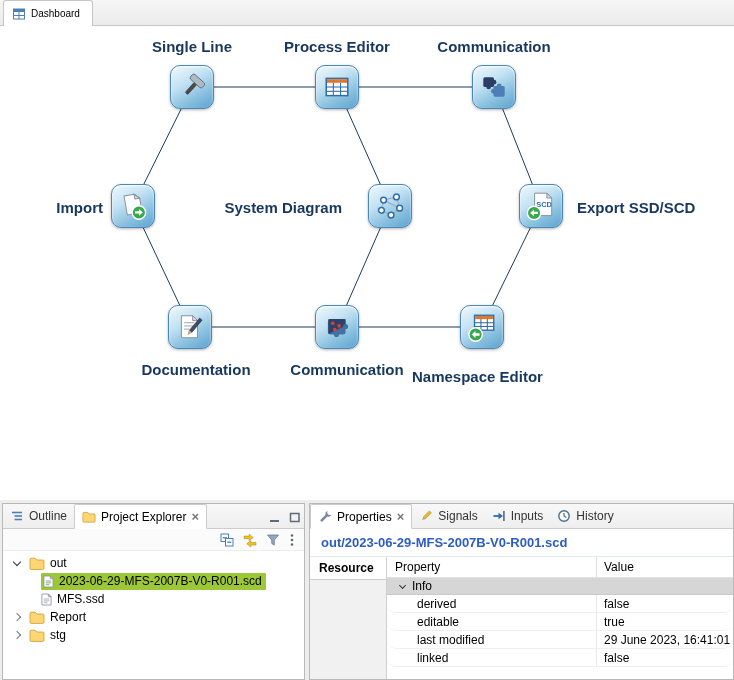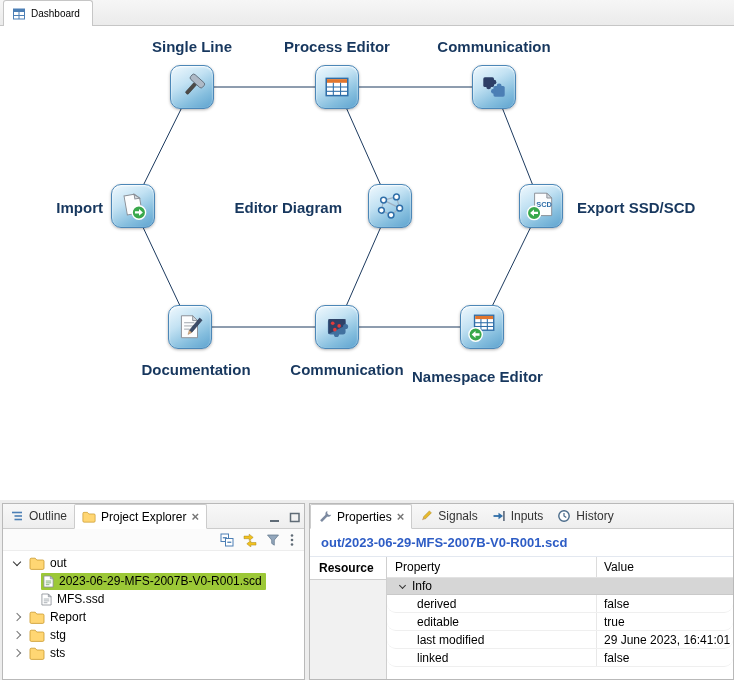--- a/index.html
+++ b/index.html
@@ -119,21 +119,21 @@
         <line x1="337" y1="301" x2="482" y2="301"></line>
         <line x1="337" y1="61" x2="390" y2="180"></line>
         <line x1="390" y1="180" x2="337" y2="301"></line>
       </g>
     </svg>
 
     <div class="dlabel l0">Single Line</div>
     <div class="dlabel l1">Process Editor</div>
     <div class="dlabel l2">Communication</div>
     <div class="dlabel l3">Import</div>
-    <div class="dlabel l4">Editor Diagram</div>
+    <div class="dlabel l4">System Diagram</div>
     <div class="dlabel l5">Export SSD/SCD</div>
     <div class="dlabel l6">Documentation</div>
     <div class="dlabel l7">Communication</div>
     <div class="dlabel l8">Namespace Editor</div>
 
     <div class="node n0">
       <div class="gbtn">
         <svg width="30" height="30" viewBox="0 0 28 28">
           <g transform="rotate(42 14 14)">
             <rect x="12.6" y="9" width="3.2" height="13" rx="1.2" fill="#4d4a47" stroke="#33312f" stroke-width="0.5"></rect>
@@ -375,27 +375,20 @@
       </div>
 
       <div class="trow">
         <span class="chev cr"></span>
         <svg class="ticon" width="16" height="13" viewBox="0 0 16 13">
           <path d="M1 2.5 c0-.8.5-1.3 1.2-1.3 h4 l1.6 1.8 h6 c.7 0 1.2.5 1.2 1.2 v7 c0 .7-.5 1.2-1.2 1.2 h-11.6 c-.7 0-1.2-.5-1.2-1.2 z" fill="#ffd673" stroke="#c9992e" stroke-width="0.8"></path>
         </svg>
         <span class="tlabel">stg</span>
       </div>
 
-      <div class="trow">
-        <span class="chev cr"></span>
-        <svg class="ticon" width="16" height="13" viewBox="0 0 16 13">
-          <path d="M1 2.5 c0-.8.5-1.3 1.2-1.3 h4 l1.6 1.8 h6 c.7 0 1.2.5 1.2 1.2 v7 c0 .7-.5 1.2-1.2 1.2 h-11.6 c-.7 0-1.2-.5-1.2-1.2 z" fill="#ffd673" stroke="#c9992e" stroke-width="0.8"></path>
-        </svg>
-        <span class="tlabel">sts</span>
-      </div>
     </div>
   </div>
 
   <div class="vsash"></div>
 
   <div class="panel right">
     <div class="view-tabbar">
       <div class="view-tab active">
         <svg width="14" height="14" viewBox="0 0 14 14">
           <g transform="rotate(45 7 7)">

